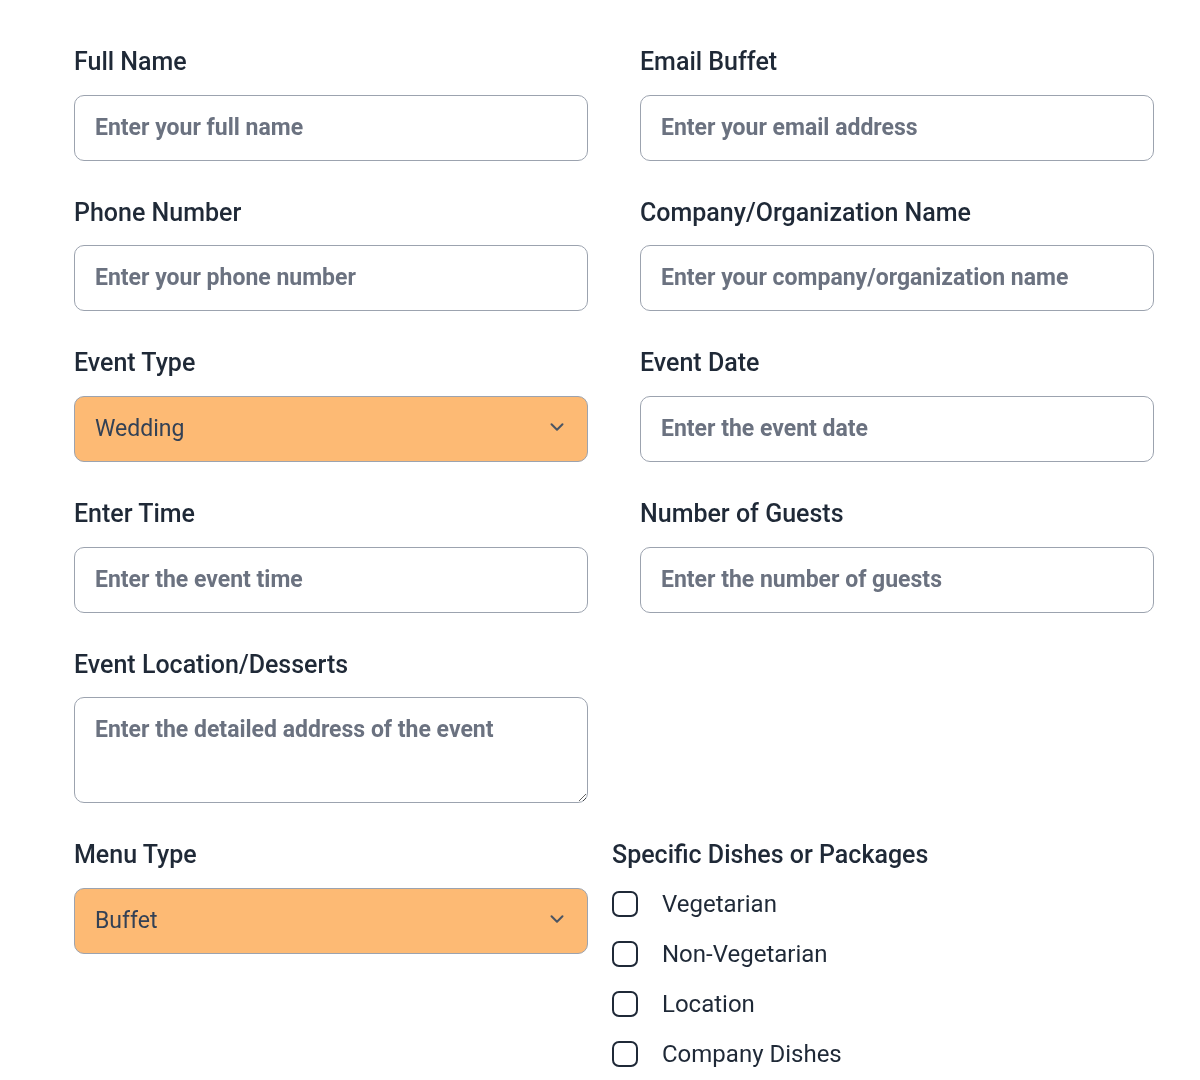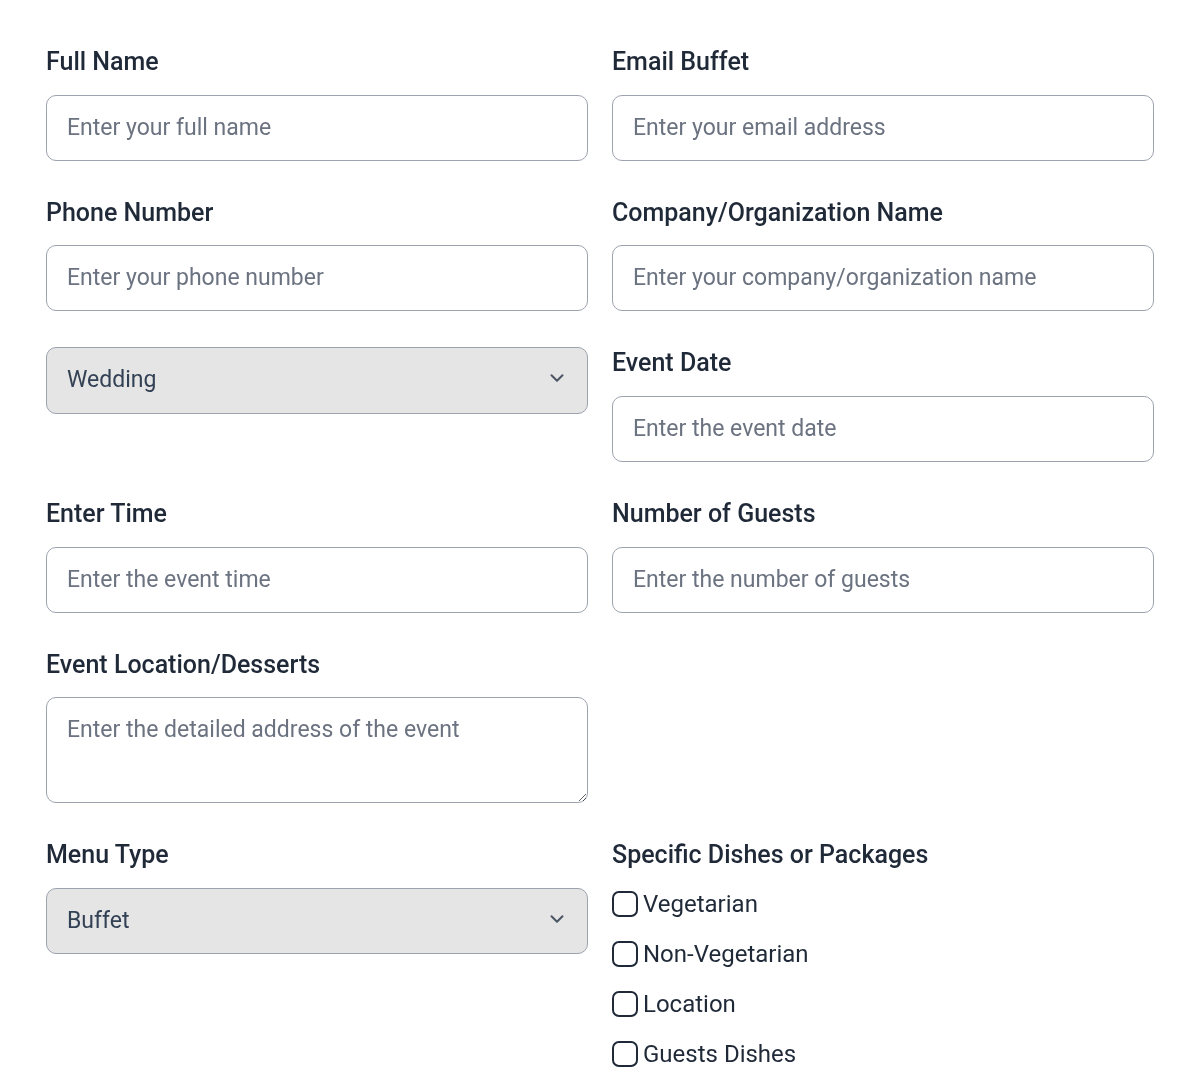--- a/index.html
+++ b/index.html
@@ -16,20 +16,21 @@
   }
   .form-grid {
     display: grid;
     grid-template-columns: 1fr 1fr;
     column-gap: 24px;
     row-gap: 36px;
   }
   .form-field {
     display: flex;
     flex-direction: column;
+    margin-left: 28px;
   }
   .form-field.full-width {
     grid-column: 1 / 2;
   }
   .field-label {
     font-size: 25px;
     font-weight: 500;
     color: #1f2937;
     margin-bottom: 16px;
     line-height: 1.3;
@@ -39,40 +40,41 @@
     width: 100%;
     padding: 16px 20px;
     font-size: 23px;
     font-family: inherit;
     color: #1f2937;
     background: #ffffff;
     border: 1.5px solid #9ca3af;
     border-radius: 10px;
     outline: none;
     line-height: 1.4;
+    font-weight: bold;
   }
   .text-input::placeholder,
   .textarea-input::placeholder {
     color: #6b7280;
   }
   .textarea-input {
     resize: both;
     min-height: 106px;
   }
   .select-wrapper {
     position: relative;
     width: 100%;
   }
   .select-input {
     width: 100%;
     padding: 16px 48px 16px 20px;
     font-size: 23px;
     font-family: inherit;
     color: #334155;
-    background: #e5e5e5;
+    background: #fdba74;
     border: 1.5px solid #9ca3af;
     border-radius: 10px;
     outline: none;
     appearance: none;
     -webkit-appearance: none;
     -moz-appearance: none;
     cursor: pointer;
     line-height: 1.4;
   }
   .select-chevron {
@@ -84,21 +86,21 @@
   }
   .checkbox-group {
     display: flex;
     flex-direction: column;
     gap: 22px;
     margin-top: 2px;
   }
   .checkbox-item {
     display: flex;
     align-items: center;
-    gap: 5px;
+    gap: 24px;
   }
   .checkbox-box {
     width: 26px;
     height: 26px;
     border: 2px solid #1f2937;
     border-radius: 7px;
     background: #ffffff;
     cursor: pointer;
     flex-shrink: 0;
   }
@@ -131,20 +133,21 @@
     <label class="field-label">Phone Number</label>
     <input type="text" class="text-input" placeholder="Enter your phone number" style="">
   </div>
 
   <div class="form-field">
     <label class="field-label">Company/Organization Name</label>
     <input type="text" class="text-input" placeholder="Enter your company/organization name" style="">
   </div>
 
   <div class="form-field">
+    <label class="field-label">Event Type</label>
     <div class="select-wrapper">
       <select class="select-input">
         <option>Wedding</option>
       </select>
       <span class="select-chevron">
         <svg width="22" height="22" viewBox="0 0 24 24" fill="none" stroke="#4b5563" stroke-width="2.2" stroke-linecap="round" stroke-linejoin="round">
             <polyline points="6 9 12 15 18 9"></polyline>
           </svg>
       </span>
     </div>
@@ -195,18 +198,18 @@
       <div class="checkbox-item">
         <div class="checkbox-box"></div>
         <span class="checkbox-label">Non-Vegetarian</span>
       </div>
       <div class="checkbox-item">
         <div class="checkbox-box"></div>
         <span class="checkbox-label">Location</span>
       </div>
       <div class="checkbox-item">
         <div class="checkbox-box"></div>
-        <span class="checkbox-label">Guests Dishes</span>
+        <span class="checkbox-label">Company Dishes</span>
       </div>
     </div>
   </div>
 
 </div>
 
 </body></html>

